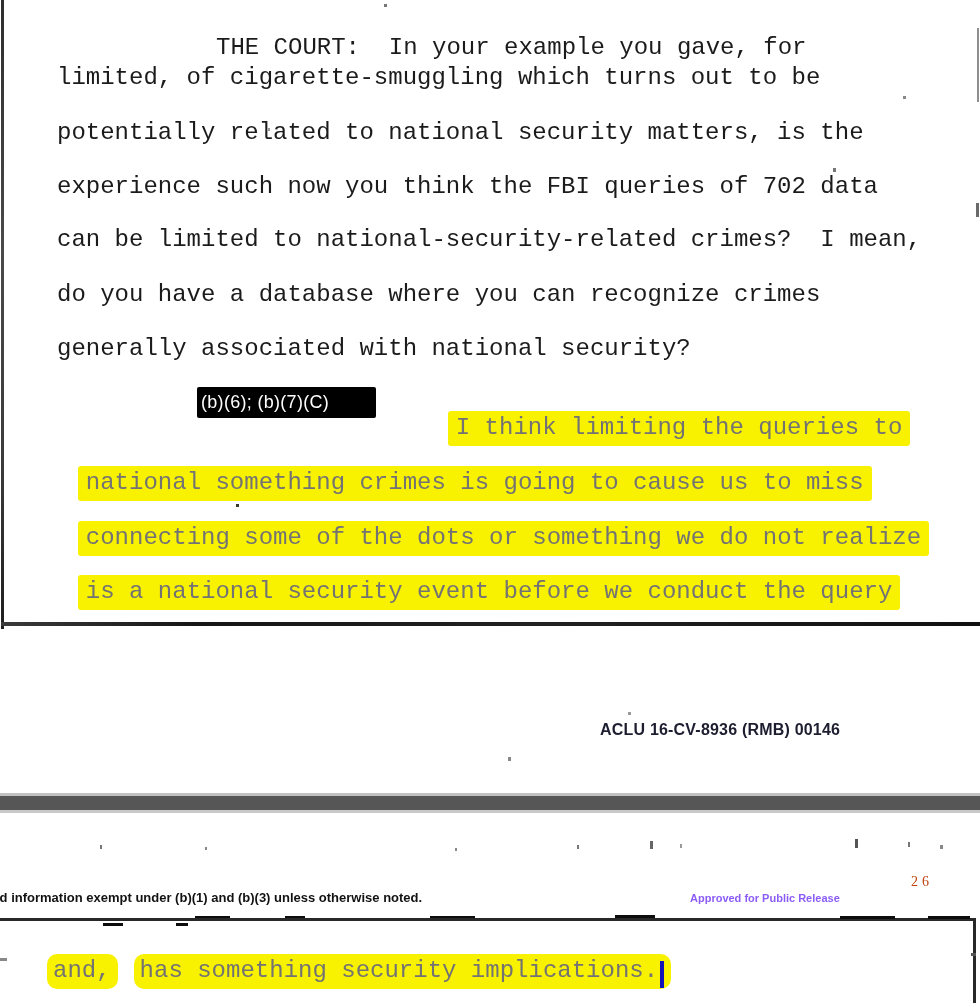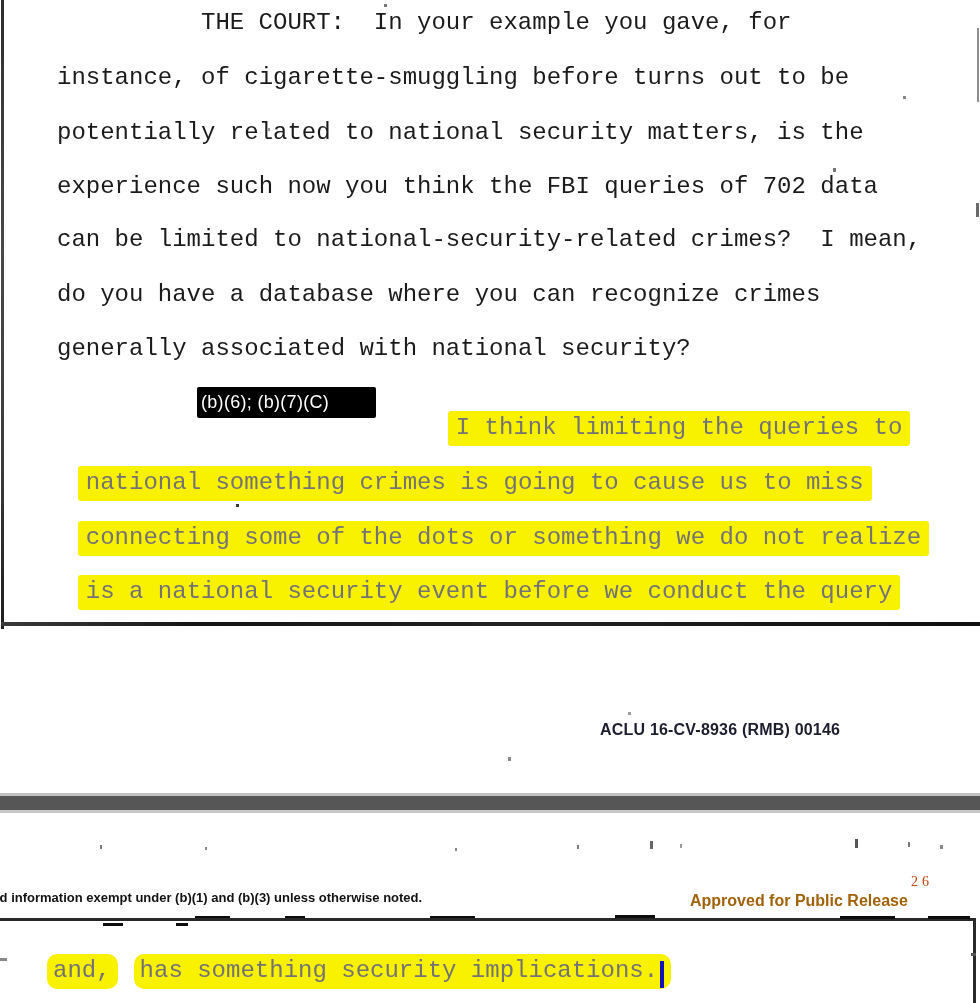--- a/index.html
+++ b/index.html
@@ -11,21 +11,21 @@
     background:linear-gradient(180deg,#2e2e2e 0%,#4a4a4a 40%,#3a3a3a 75%,#1e1e1e 100%);}
   .p1-bottom-border{position:absolute;left:1px;top:622px;width:979px;height:4px;
     background:linear-gradient(90deg,#3a3a3a 0%,#161616 20%,#222 55%,#101010 100%);}
   .p1-right-border-a{position:absolute;left:977px;top:28px;width:2px;height:74px;background:#8f8f8f;}
   .p1-right-border-b{position:absolute;left:976px;top:203px;width:3px;height:14px;background:#6a6a6a;}
 
   
   .tline{position:absolute;left:57px;white-space:pre;
     font-family:"Liberation Mono","DejaVu Sans Mono",monospace;
     font-size:24px;line-height:26px;color:#1b1b1b;}
-  .tline.indent{left:201px;}
+  .tline.indent{left:216px;margin-top:25px;}
 
   .redaction{position:absolute;left:197px;top:387px;width:179px;height:31px;
     background:#000;border-radius:2px;color:#fff;display:flex;align-items:center;
     font-family:"Liberation Sans",sans-serif;font-size:18px;letter-spacing:.3px;
     padding-left:4px;box-sizing:border-box;}
 
   .hl{background:#f8f200;color:#737373;}
   .hl-abs{position:absolute;white-space:pre;
     font-family:"Liberation Mono","DejaVu Sans Mono",monospace;
     font-size:24px;line-height:26px;}
@@ -34,21 +34,21 @@
   
   .bates{position:absolute;left:600px;top:721px;width:316px;text-align:left;
     font-size:16px;font-weight:bold;color:#1d1d30;letter-spacing:.2px;}
 
   .separator-bar{position:absolute;left:0;top:793px;width:980px;height:20px;
     background:#565656;border-top:3px solid #c2c2c2;border-bottom:3px solid #c8c8c8;
     box-sizing:border-box;}
 
   
   .footer-left{position:absolute;left:-4px;top:890px;font-size:13px;font-weight:bold;color:#121212;}
-  .footer-approved{position:absolute;left:690px;top:892px;font-size:16px;font-weight:bold;color:#a16207;}
+  .footer-approved{position:absolute;left:690px;top:892px;font-size:11px;font-weight:bold;color:#8b5cf6;}
   .page-number{position:absolute;left:911px;top:874px;
     font-family:Liberation Serif, serif;
     font-size:14px;letter-spacing:4px;color:#c2410c;}
 
   
   .p2-top-border{position:absolute;left:0;top:918px;width:976px;height:3px;background:#282828;}
   .p2-right-border{position:absolute;left:973px;top:918px;width:3px;height:85px;background:#282828;}
   .border-dash{position:absolute;background:#0d0d0d;}
 
   
@@ -64,21 +64,21 @@
 </style>
 </head>
 <body>
 
 <div class="p1-left-border"></div>
 <div class="p1-bottom-border"></div>
 <div class="p1-right-border-a"></div>
 <div class="p1-right-border-b"></div>
 
 <div class="tline indent" style="top:10px">THE COURT:  In your example you gave, for</div>
-<div class="tline" style="top:65px">instance, of cigarette-smuggling before turns out to be</div>
+<div class="tline" style="top:65px">limited, of cigarette-smuggling which turns out to be</div>
 <div class="tline" style="top:120px">potentially related to national security matters, is the</div>
 <div class="tline" style="top:174px">experience such now you think the FBI queries of 702 data</div>
 <div class="tline" style="top:227px">can be limited to national-security-related crimes?  I mean,</div>
 <div class="tline" style="top:282px">do you have a database where you can recognize crimes</div>
 <div class="tline" style="top:336px">generally associated with national security?</div>
 
 <div class="redaction">
   <span>(b)(6); (b)(7)(C)</span>
 </div>
 <div class="hl-abs" style="left:419px;top:385px">

